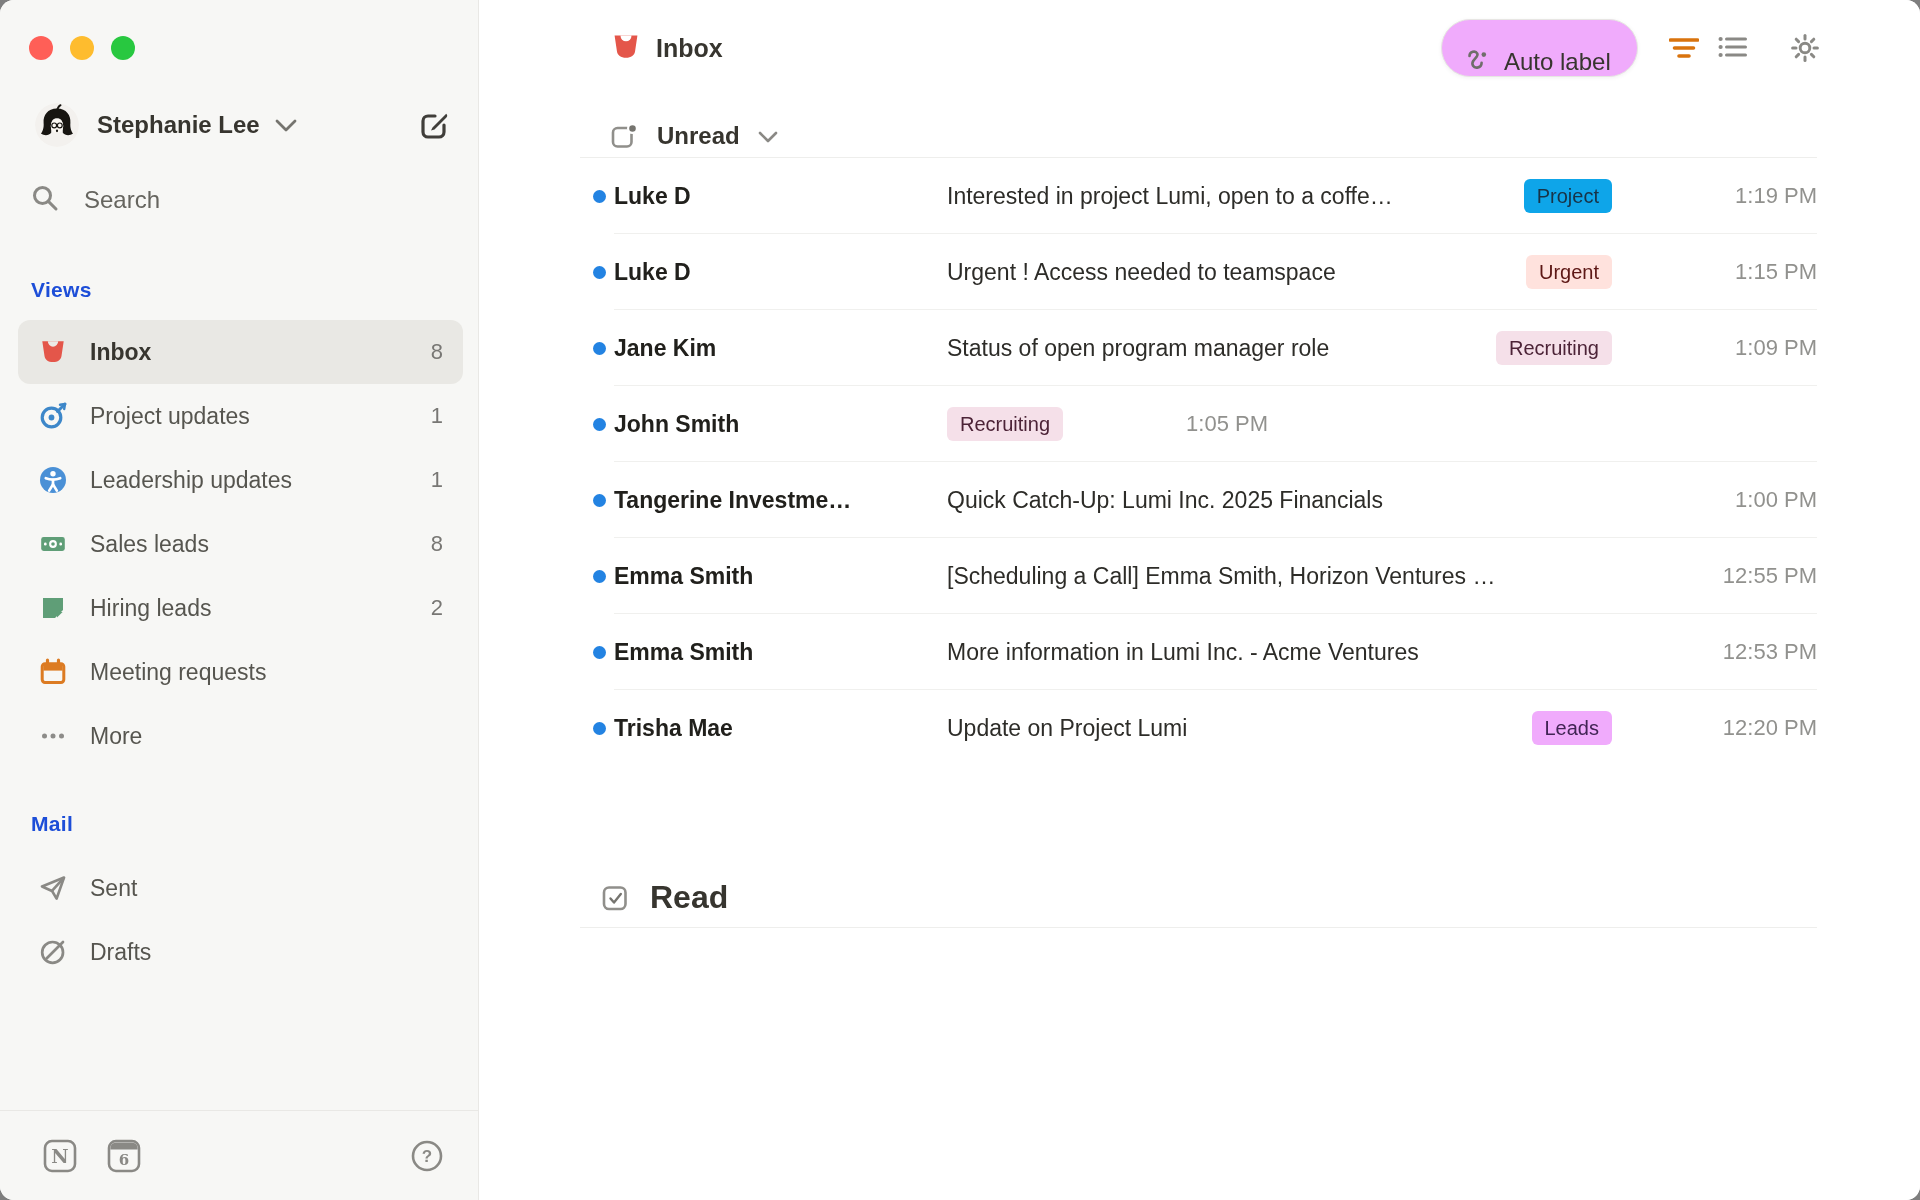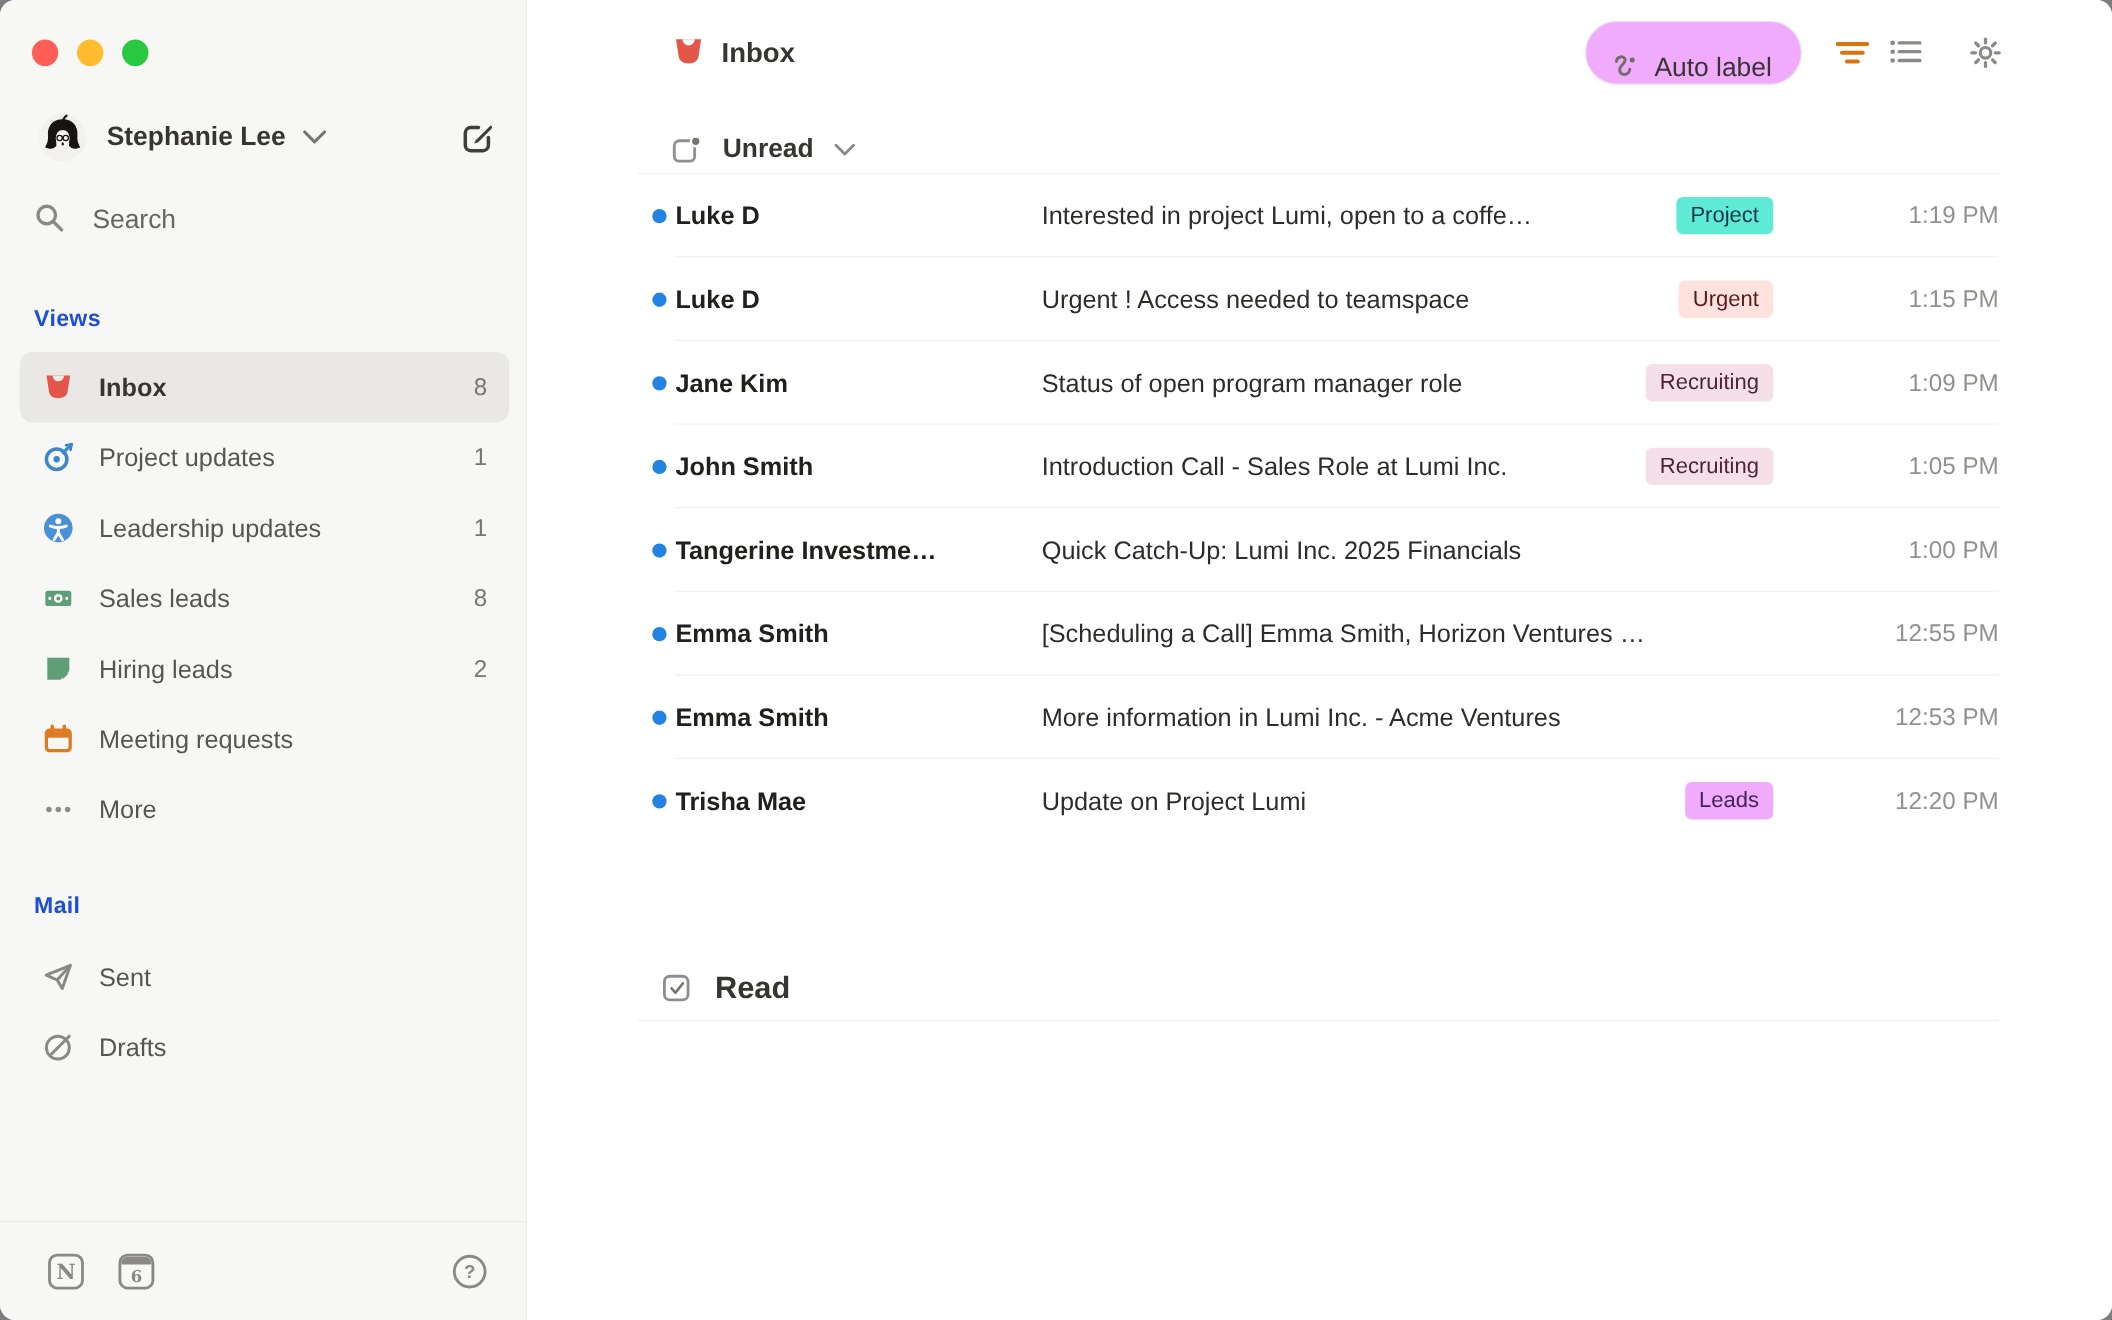--- a/index.html
+++ b/index.html
@@ -51,21 +51,21 @@
   .list{position:absolute;left:101px;top:157px;width:1237px;border-top:1px solid #eeeeec;}
   .email-row{position:relative;height:76px;display:flex;align-items:center;cursor:pointer;}
   .row-divider{position:absolute;left:34px;right:0;bottom:0;height:1px;background:#f0f0ee;}
   .dot{width:13px;height:13px;border-radius:50%;background:#2383e2;margin-left:13px;flex:none;}
   .sender{width:333px;margin-left:8px;font-size:23px;font-weight:700;color:#21201c;white-space:nowrap;overflow:hidden;flex:none;}
   .subject{flex:1;min-width:0;font-size:23px;font-weight:500;color:#2d2c28;white-space:nowrap;overflow:hidden;}
   .tag{flex:none;font-size:20px;font-weight:500;line-height:1;padding:7px 13px;border-radius:6px;white-space:nowrap;}
   .time{flex:none;width:205px;text-align:right;font-size:22px;color:#91918e;}
   .read-row{position:absolute;left:101px;top:868px;width:1237px;height:59px;display:flex;align-items:center;border-bottom:1px solid #eeeeec;cursor:pointer;}
   .read-icon{margin-left:21px;}
-  .read-label{margin-left:21px;font-size:28px;font-weight:700;color:#37352f;}
+  .read-label{margin-left:21px;font-size:32px;font-weight:700;color:#37352f;}
 </style>
 </head>
 <body>
 
 <div class="window">
 
   <div class="sidebar">
 
     <div class="traffic">
       <div class="tl tl-red"></div>
@@ -316,21 +316,21 @@
           </svg>
       </span>
     </div>
 
     <div class="list">
 
       <div class="email-row">
         <span class="dot"></span>
         <span class="sender">Luke D</span>
         <span class="subject">Interested in project Lumi, open to a coffe…</span>
-        <span class="tag" style="background-color: #5eead4; color: rgb(24, 51, 71);">Project</span>
+        <span class="tag" style="background-color: #0ea5e9; color: rgb(24, 51, 71);">Project</span>
         <span class="time">1:19 PM</span>
         <span class="row-divider"></span>
       </div>
 
       <div class="email-row">
         <span class="dot"></span>
         <span class="sender">Luke D</span>
         <span class="subject">Urgent ! Access needed to teamspace</span>
         <span class="tag" style="background-color: rgb(255, 226, 221); color: rgb(93, 23, 21);">Urgent</span>
         <span class="time">1:15 PM</span>
@@ -342,21 +342,20 @@
         <span class="sender">Jane Kim</span>
         <span class="subject">Status of open program manager role</span>
         <span class="tag" style="background-color: rgb(245, 224, 233); color: rgb(76, 35, 55);">Recruiting</span>
         <span class="time">1:09 PM</span>
         <span class="row-divider"></span>
       </div>
 
       <div class="email-row">
         <span class="dot"></span>
         <span class="sender">John Smith</span>
-        <span class="subject">Introduction Call - Sales Role at Lumi Inc.</span>
         <span class="tag" style="background-color: rgb(245, 224, 233); color: rgb(76, 35, 55);">Recruiting</span>
         <span class="time">1:05 PM</span>
         <span class="row-divider"></span>
       </div>
 
       <div class="email-row">
         <span class="dot"></span>
         <span class="sender">Tangerine Investme…</span>
         <span class="subject">Quick Catch-Up: Lumi Inc. 2025 Financials</span>
         <span class="time">1:00 PM</span>

